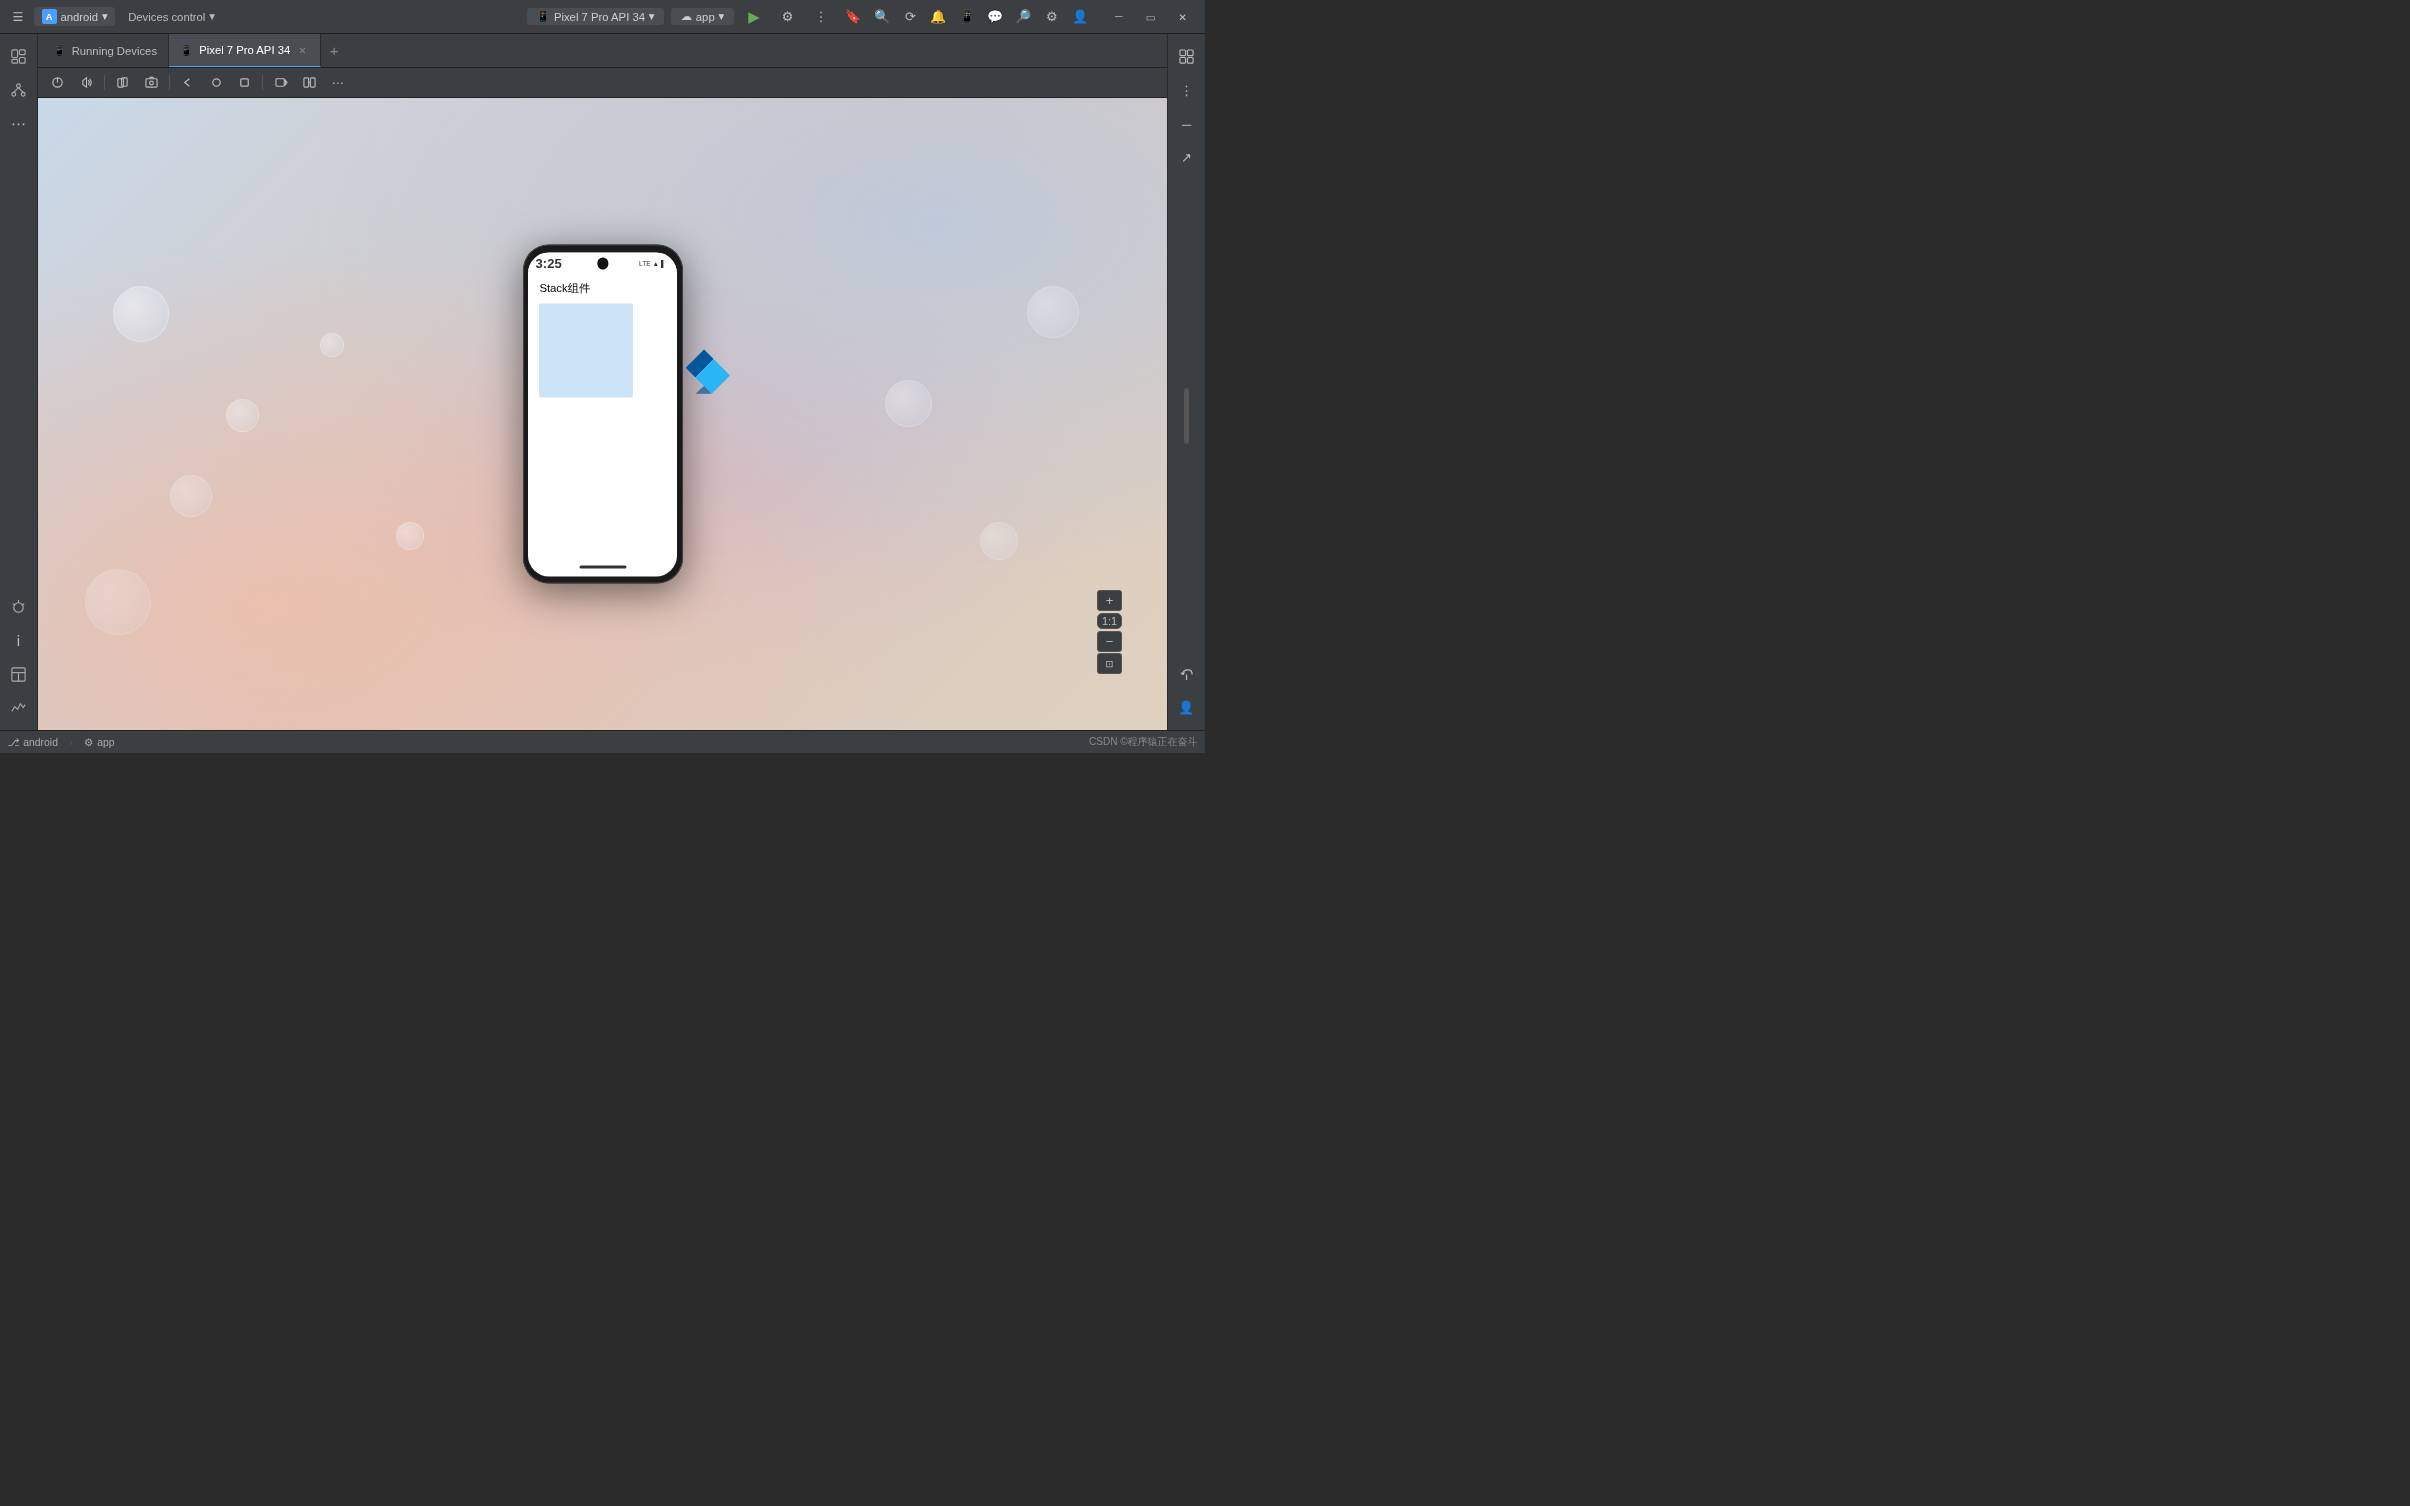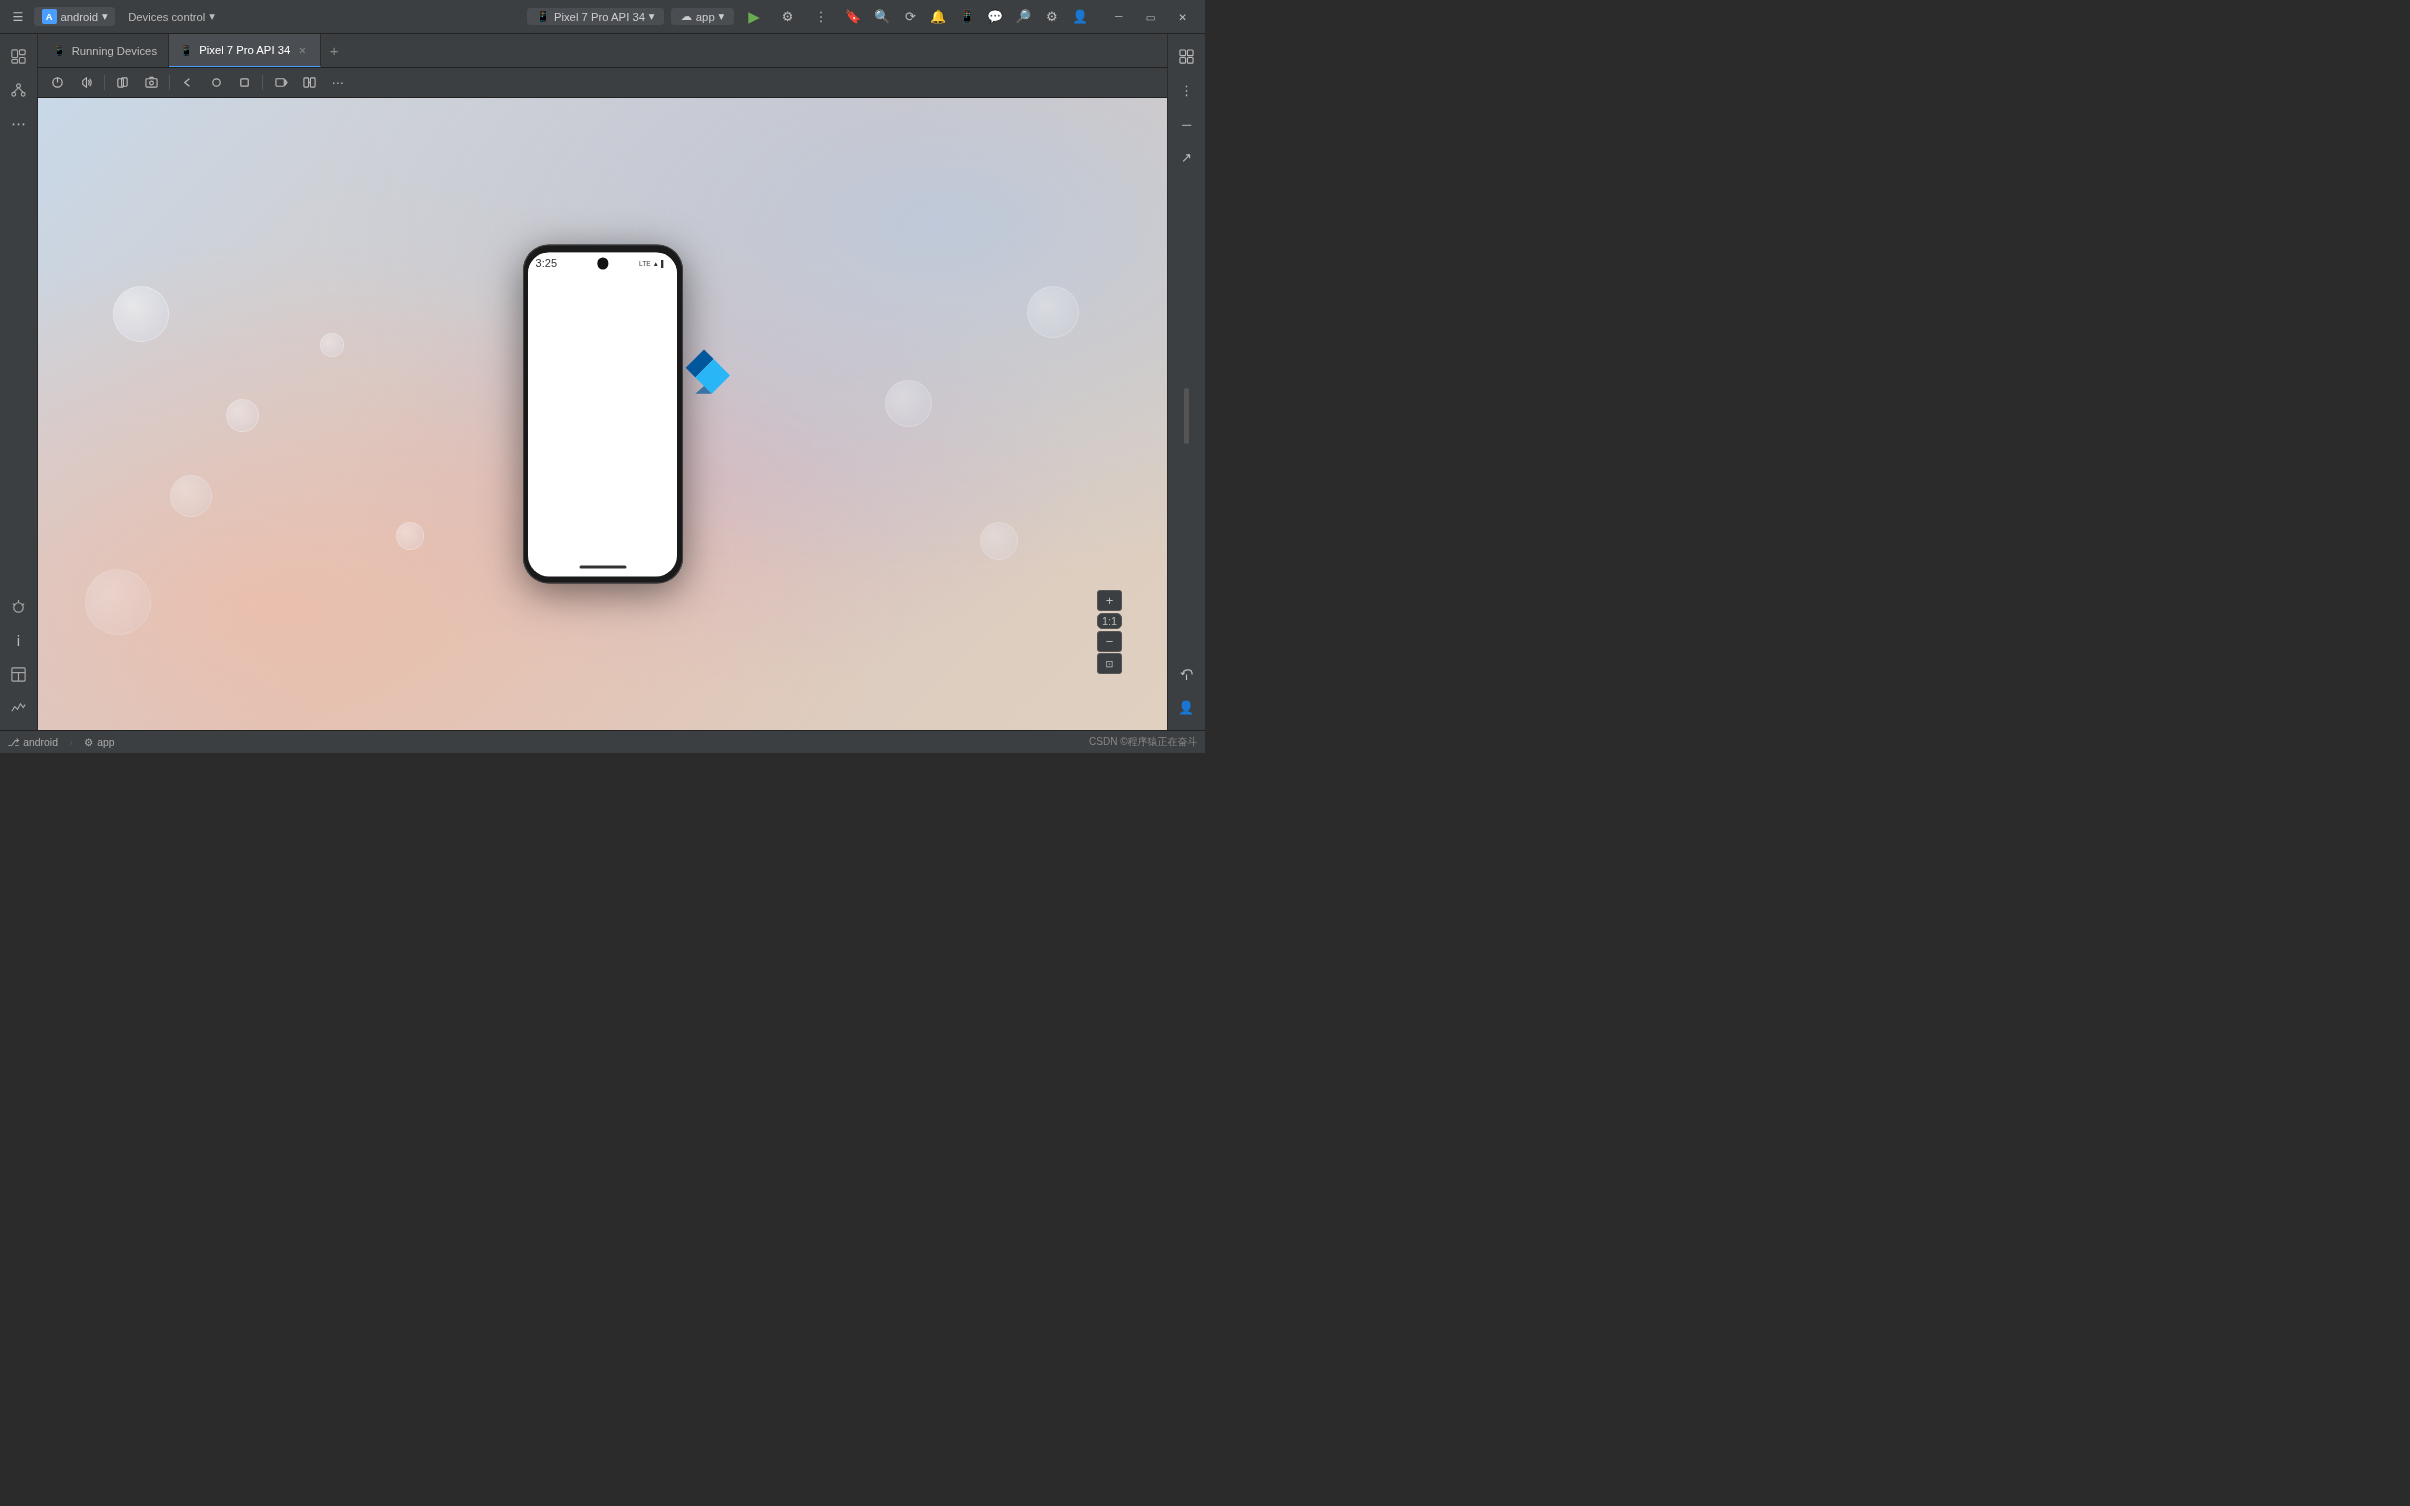--- a/index.html
+++ b/index.html
@@ -338,22 +338,22 @@
       height: 21px;
       background: white;
       display: flex;
       align-items: center;
       justify-content: space-between;
       padding: 0 11.3px 0 7.5px;
       font-size: 7.5px;
       color: #333;
     }
     .phone-status-time {
-      font-weight: 400;
-      font-size: 11px;
+      font-weight: 700;
+      font-size: 13px;
     }
     .phone-status-icons {
       display: flex;
       align-items: center;
       gap: 1.9px;
       font-size: 6.6px;
     }
     .phone-content {
       padding: 7.5px 11.3px;
       background: white;
@@ -659,20 +659,25 @@
 
             <div class="phone-status-bar">
               <span class="phone-status-time">3:25</span>
               <div class="phone-status-icons">
                 <span>LTE</span>
                 <span>▲</span>
                 <span>▌</span>
               </div>
             </div>
 
+            <div class="phone-content">
+              <div class="phone-title">Stack组件</div>
+
+              <div class="phone-blue-box"></div>
+            </div>
 
             <div class="phone-bottom-bar"></div>
           </div>
         </div>
 
         <div style="position:absolute;top:104px;right:-47px;width:52px;height:52px;">
           <svg viewBox="0 0 54 54" width="52" height="52">
 
             <polygon points="8,20 27,1 37,11 18,30" fill="#01579b"></polygon>
 

